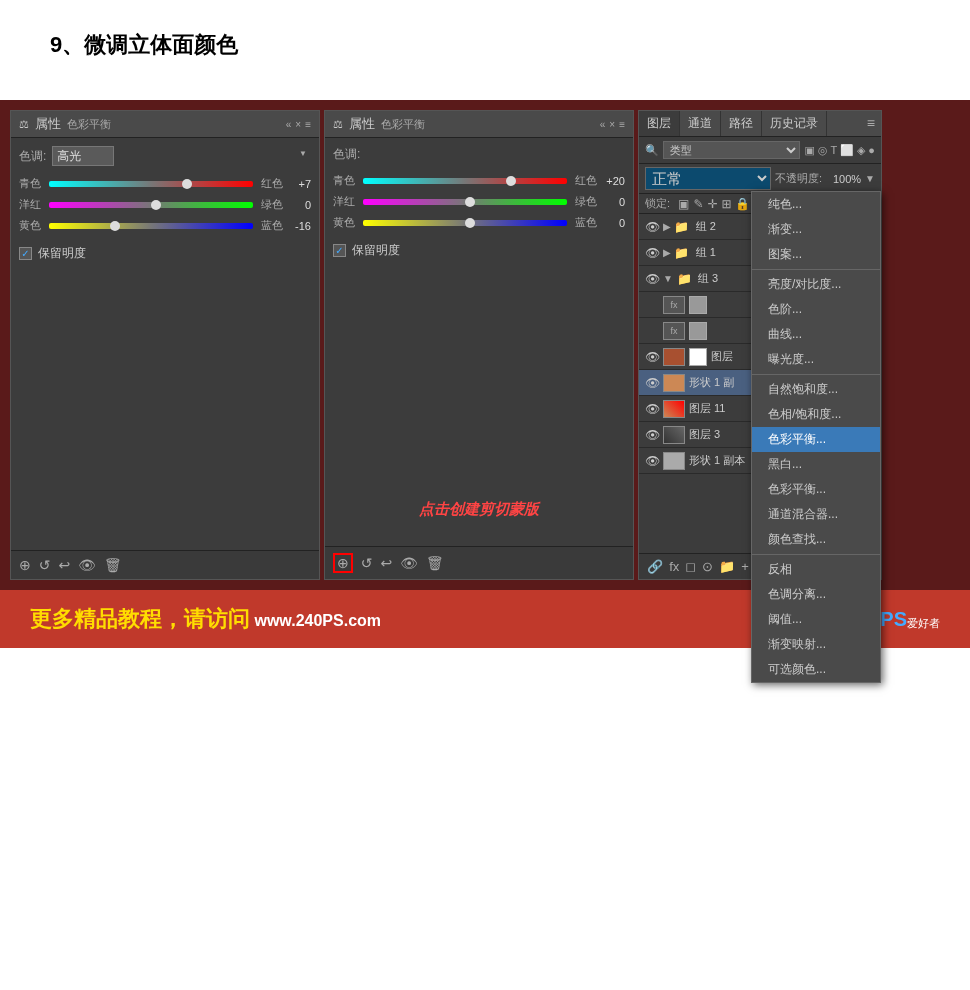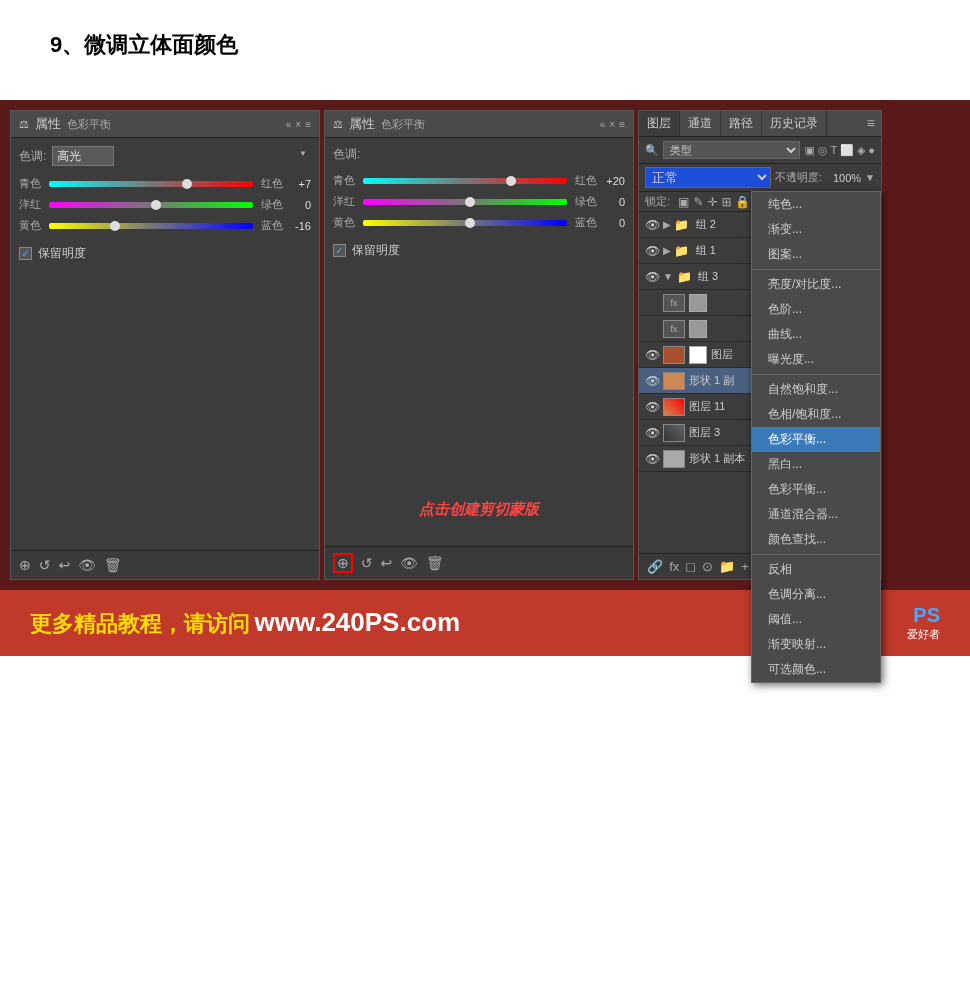--- a/index.html
+++ b/index.html
@@ -284,24 +284,24 @@
     }
 
     .layers-blend-row {
       display: flex;
       align-items: center;
       gap: 4px;
       padding: 3px 6px;
       border-bottom: 1px solid #222;
     }
     .blend-select {
-      background: #1d4ed8;
+      background: #0c4a6e;
       border: 1px solid #666;
       color: #ccc;
-      font-size: 13px;
+      font-size: 15px;
       padding: 1px 2px;
       flex: 1;
     }
     .opacity-label {
       color: #aaa;
       font-size: 11px;
     }
     .opacity-value {
       color: #ccc;
       font-size: 11px;
@@ -448,28 +448,28 @@
       justify-content: space-between;
     }
     .footer-text {
       color: #ffdd00;
       font-size: 22px;
       font-weight: bold;
       margin-top: 20px;
     }
     .footer-url {
       color: #fff;
-      font-size: 26px;
+      font-size: 16px;
       font-weight: bold;
     }
     .footer-logo {
       color: #fff;
       font-size: 13px;
       display: flex;
-      flex-direction: column;
+      flex-direction: row;
       align-items: flex-end;
       text-align: center;
     }
     .footer-logo .ps-text {
       color: #4af;
       font-size: 20px;
       font-weight: bold;
     }
   </style>
 </head>

